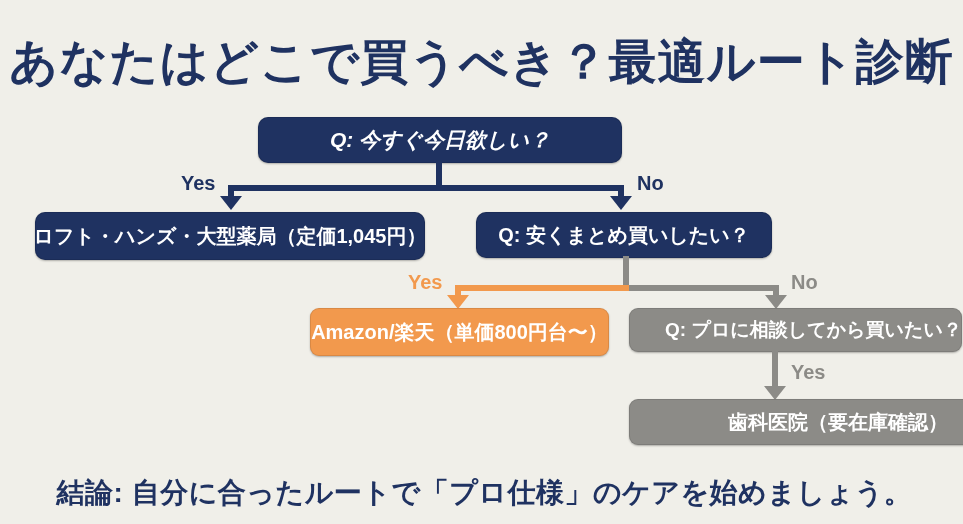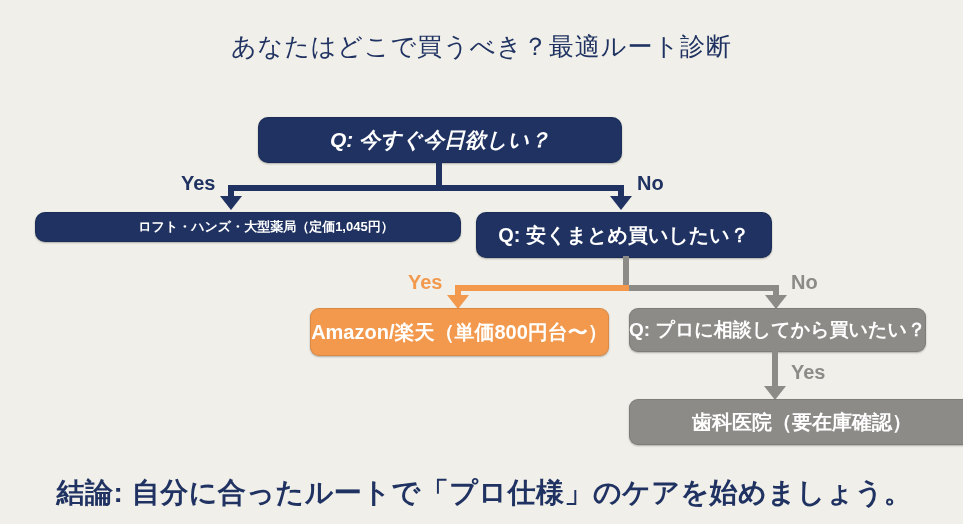--- a/index.html
+++ b/index.html
@@ -18,42 +18,42 @@
     position:relative;
     width:963px;
     height:524px;
     background:var(--bg);
     overflow:hidden;
   }
   .title{
     position:absolute;
     left:0; right:0; top:30px;
     text-align:center;
-    font-size:25px;
-    font-weight:normal;
+    font-size:48px;
+    font-weight:bold;
     color:var(--navy);
     letter-spacing:1px;
   }
   .node{
     position:absolute;
     display:flex;
     align-items:center;
     justify-content:center;
     color:var(--white);
     font-weight:bold;
     border-radius:10px;
     box-shadow:0 1px 2px rgba(0,0,0,0.28), inset 0 0 0 1px rgba(0,0,0,0.10);
     white-space:nowrap;
   }
   .node.navy{background:var(--navy);}
   .node.orange{background:var(--orange);}
-  .node.gray{background:var(--gray);}
+  .node.gray{background:var(--gray);padding-left:36px;}
 
   .q1{left:258px; top:117px; width:364px; height:46px; font-size:21px;font-style:italic;}
-  .store{left:35px; top:212px; width:390px; height:30px; font-size:13px;padding-left:36px;}
+  .store{left:35px; top:212px; width:390px; height:48px; font-size:20px;}
   .q2{left:476px; top:212px; width:296px; height:46px; font-size:20px;}
   .online{left:310px; top:308px; width:299px; height:48px; font-size:20px; border-radius:9px;}
   .q3{left:629px; top:308px; width:297px; height:44px; font-size:19px; border-radius:9px;}
   .dental{left:629px; top:399px; width:346px; height:46px; font-size:20px; border-radius:9px;}
 
   .bar{position:absolute;}
   .bar.navy{background:var(--navy);}
   .bar.orange{background:var(--orange);}
   .bar.gray{background:var(--gray);}
 

